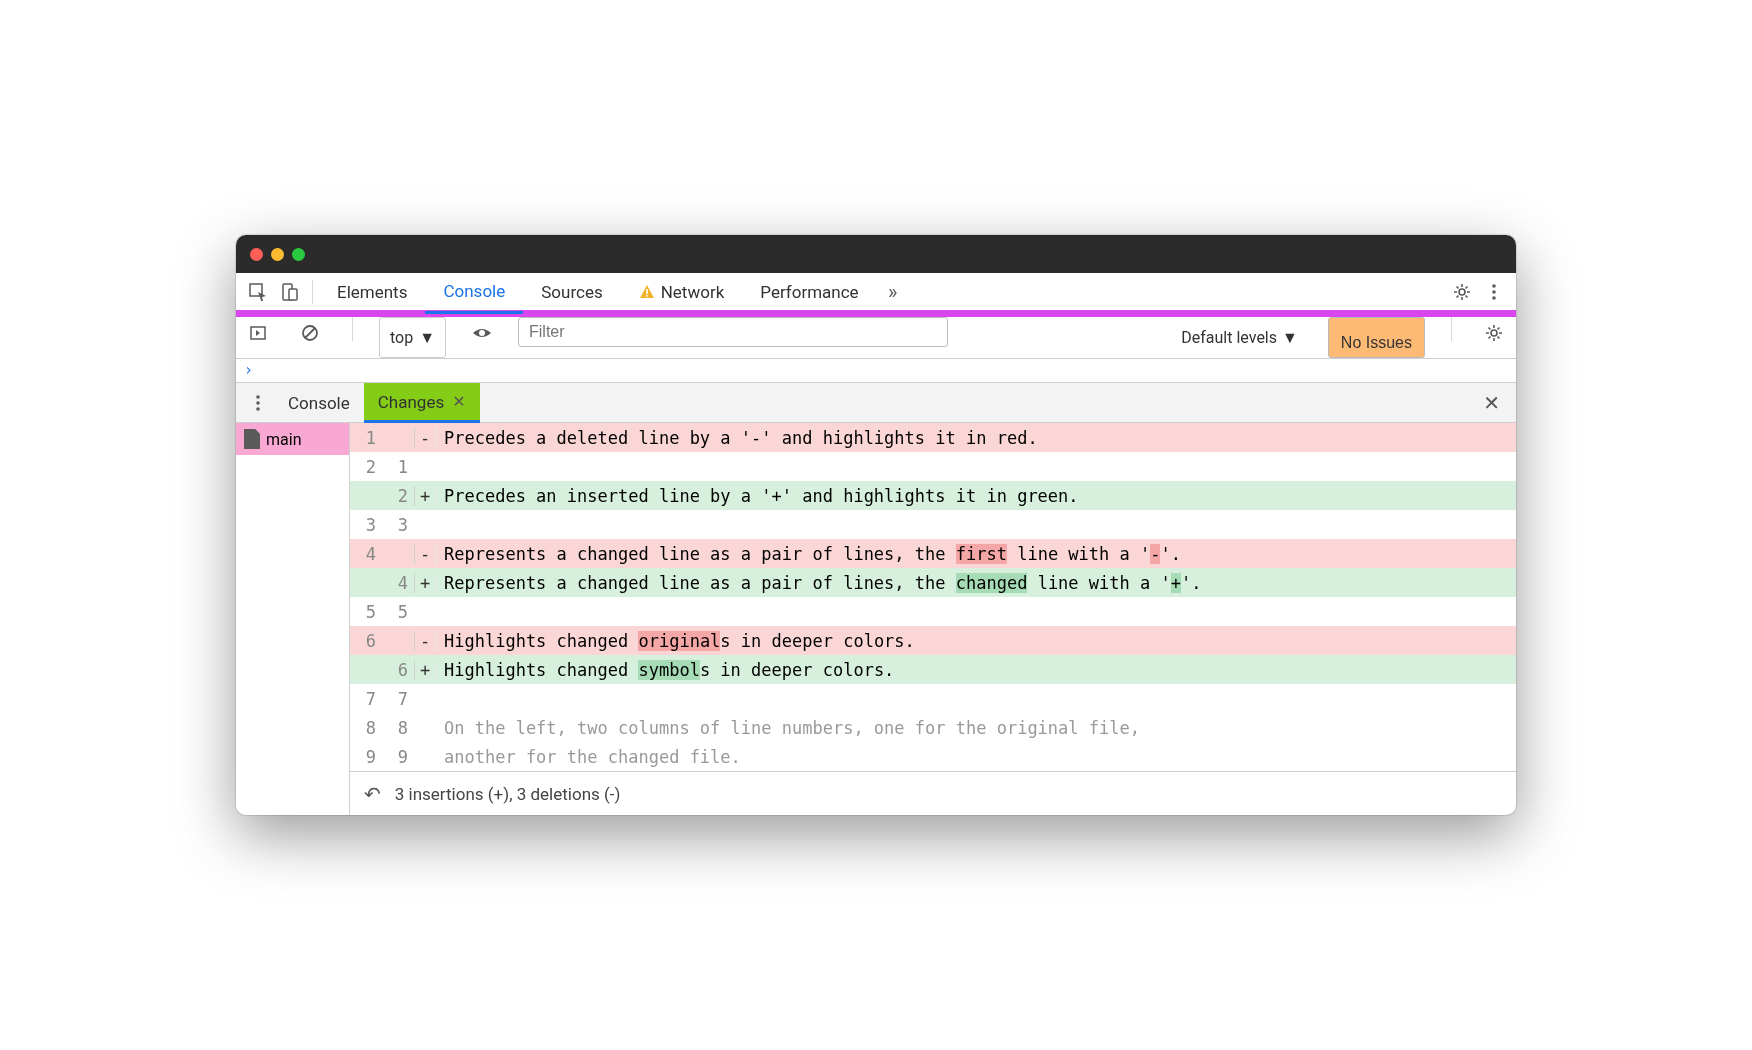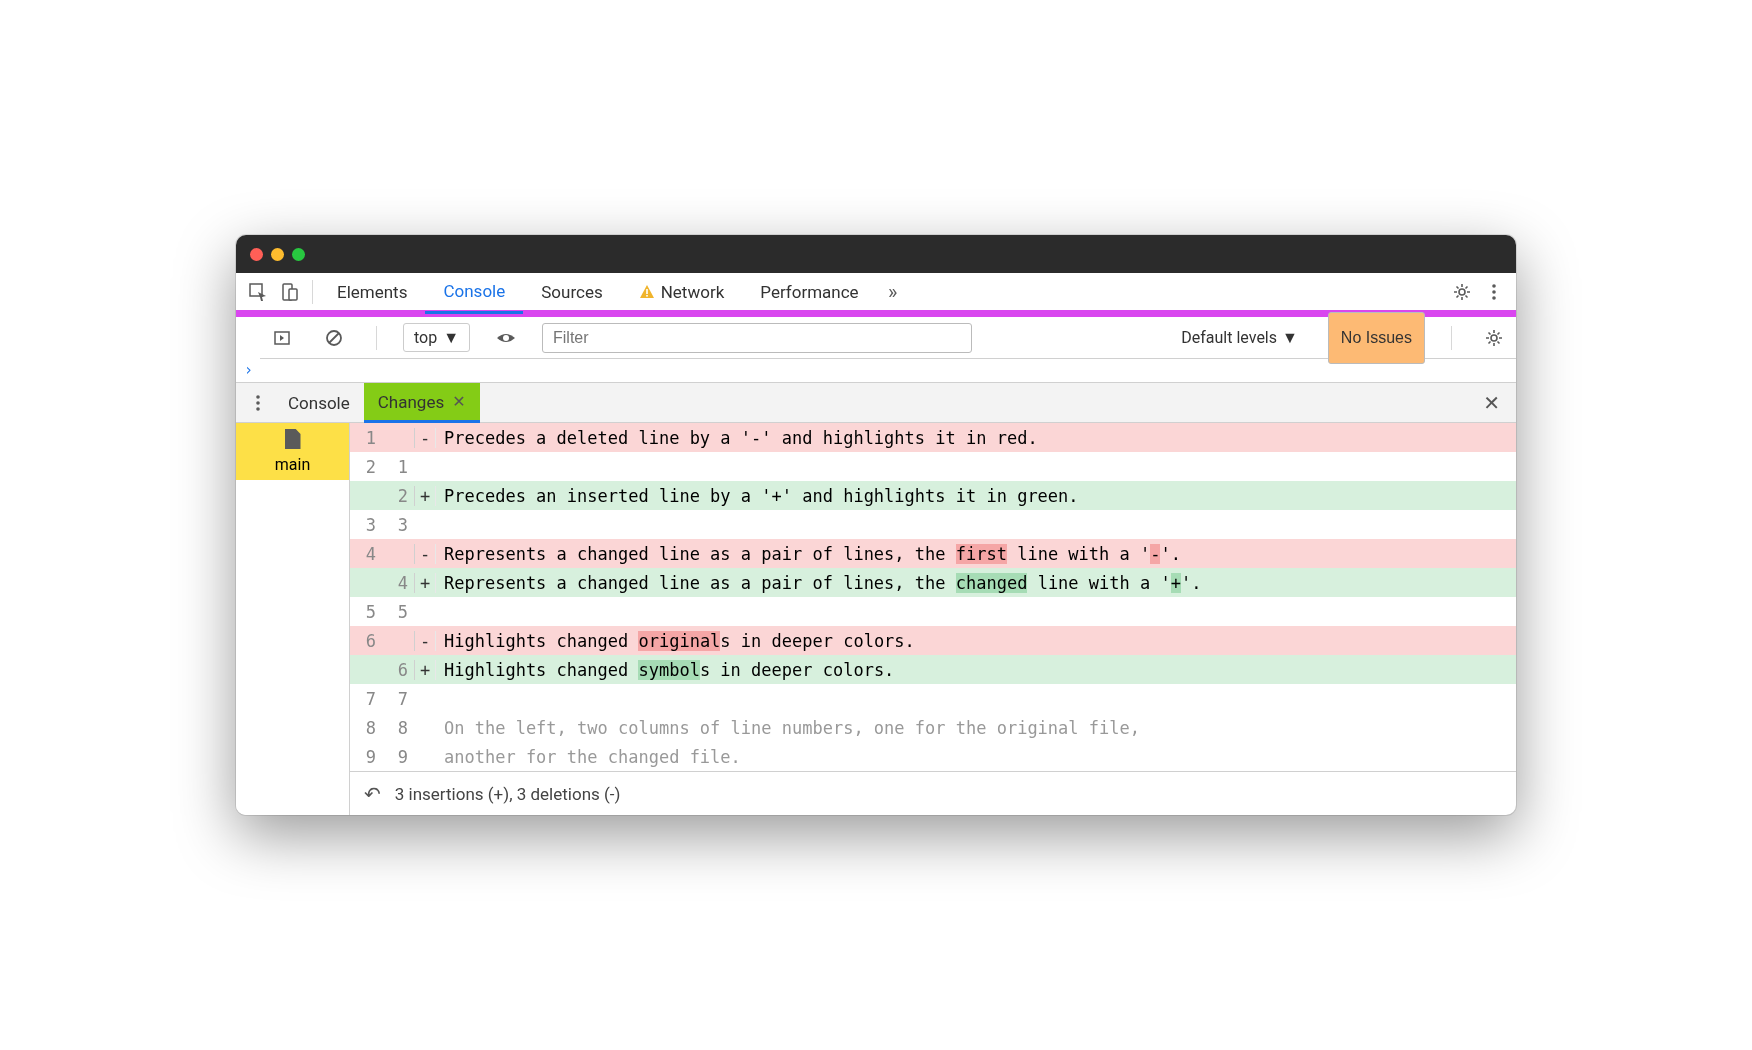--- a/index.html
+++ b/index.html
@@ -62,26 +62,24 @@
   font-size: 17px;
   color: #333;
   cursor: pointer;
   gap: 6px;
 }
 .tab.active { color: #1a73e8; border-bottom: 3px solid #1a73e8; margin-bottom: -1px; }
 .spacer { flex: 1; }
 .warn-icon { color: #e8a33d; }
 .toolbar {
   display: flex;
-  align-items: center;
   height: 42px;
   border-bottom: 1px solid #d0d0d0;
   padding: 0 6px;
   gap: 20px;
-  margin-left: 24px;
 }
 .context-select {
   display: flex; align-items: center;
   padding: 4px 10px;
   border: 1px solid #ccc;
   border-radius: 3px;
   font-size: 16px;
   color: #333;
   gap: 6px;
   cursor: pointer;
@@ -147,23 +145,22 @@
   width: 114px;
   border-right: 1px solid #d0d0d0;
   background: #fff;
 }
 .file-item {
   display: flex;
   align-items: center;
   gap: 6px;
   padding: 6px 8px;
   font-size: 16px;
-  background: #fde047;
-  cursor: pointer;
-  flex-direction: column;
+  background: #f9a8d4;
+  cursor: pointer;
 }
 .file-icon { width: 16px; height: 20px; background: #5a5a5a; clip-path: polygon(0 0, 70% 0, 100% 25%, 100% 100%, 0 100%); }
 .diff-area { flex: 1; display: flex; flex-direction: column; }
 .diff-lines { flex: 1; font-family: Menlo, Consolas, monospace; font-size: 17px; }
 .diff-row { display: flex; height: 29px; align-items: center; }
 .ln { width: 32px; text-align: right; color: #888; padding-right: 6px; }
 .marker { width: 22px; text-align: center; border-left: 1px solid #d0d0d0; border-right: 1px solid #e8e8e8; color: #333; }
 .code { padding-left: 8px; white-space: pre; flex: 1; }
 .row-del { background: #fbd6d6; }
 .row-del .marker, .row-del .ln:nth-child(2) { background: #fbd6d6; }

